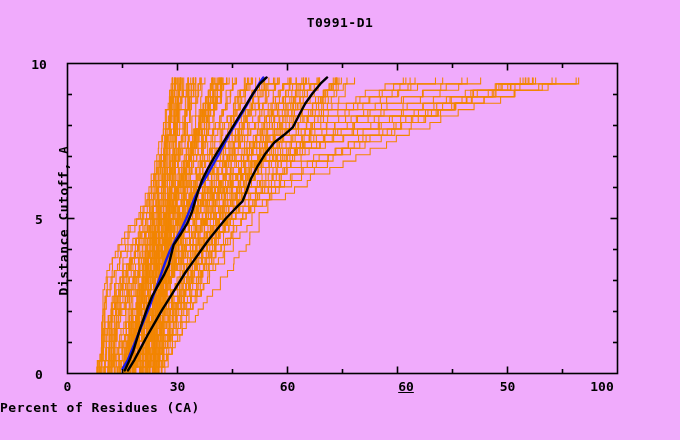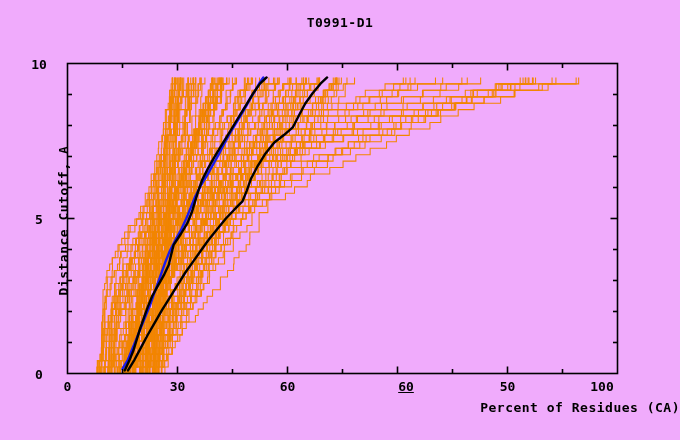--- a/index.html
+++ b/index.html
@@ -40,21 +40,21 @@
     top: 15px;
     width: 680px;
     text-align: center;
     font-size: 13px;
     letter-spacing: 0.5px;
   }
   #x-axis-label {
     left: 0;
     top: 400px;
     width: 680px;
-    text-align: right;
+    text-align: left;
     font-size: 13px;
     letter-spacing: 0.5px;
   }
   #y-axis-label {
     left: -92px;
     top: 213px;
     width: 310px;
     text-align: center;
     font-size: 13px;
     letter-spacing: 0.5px;

